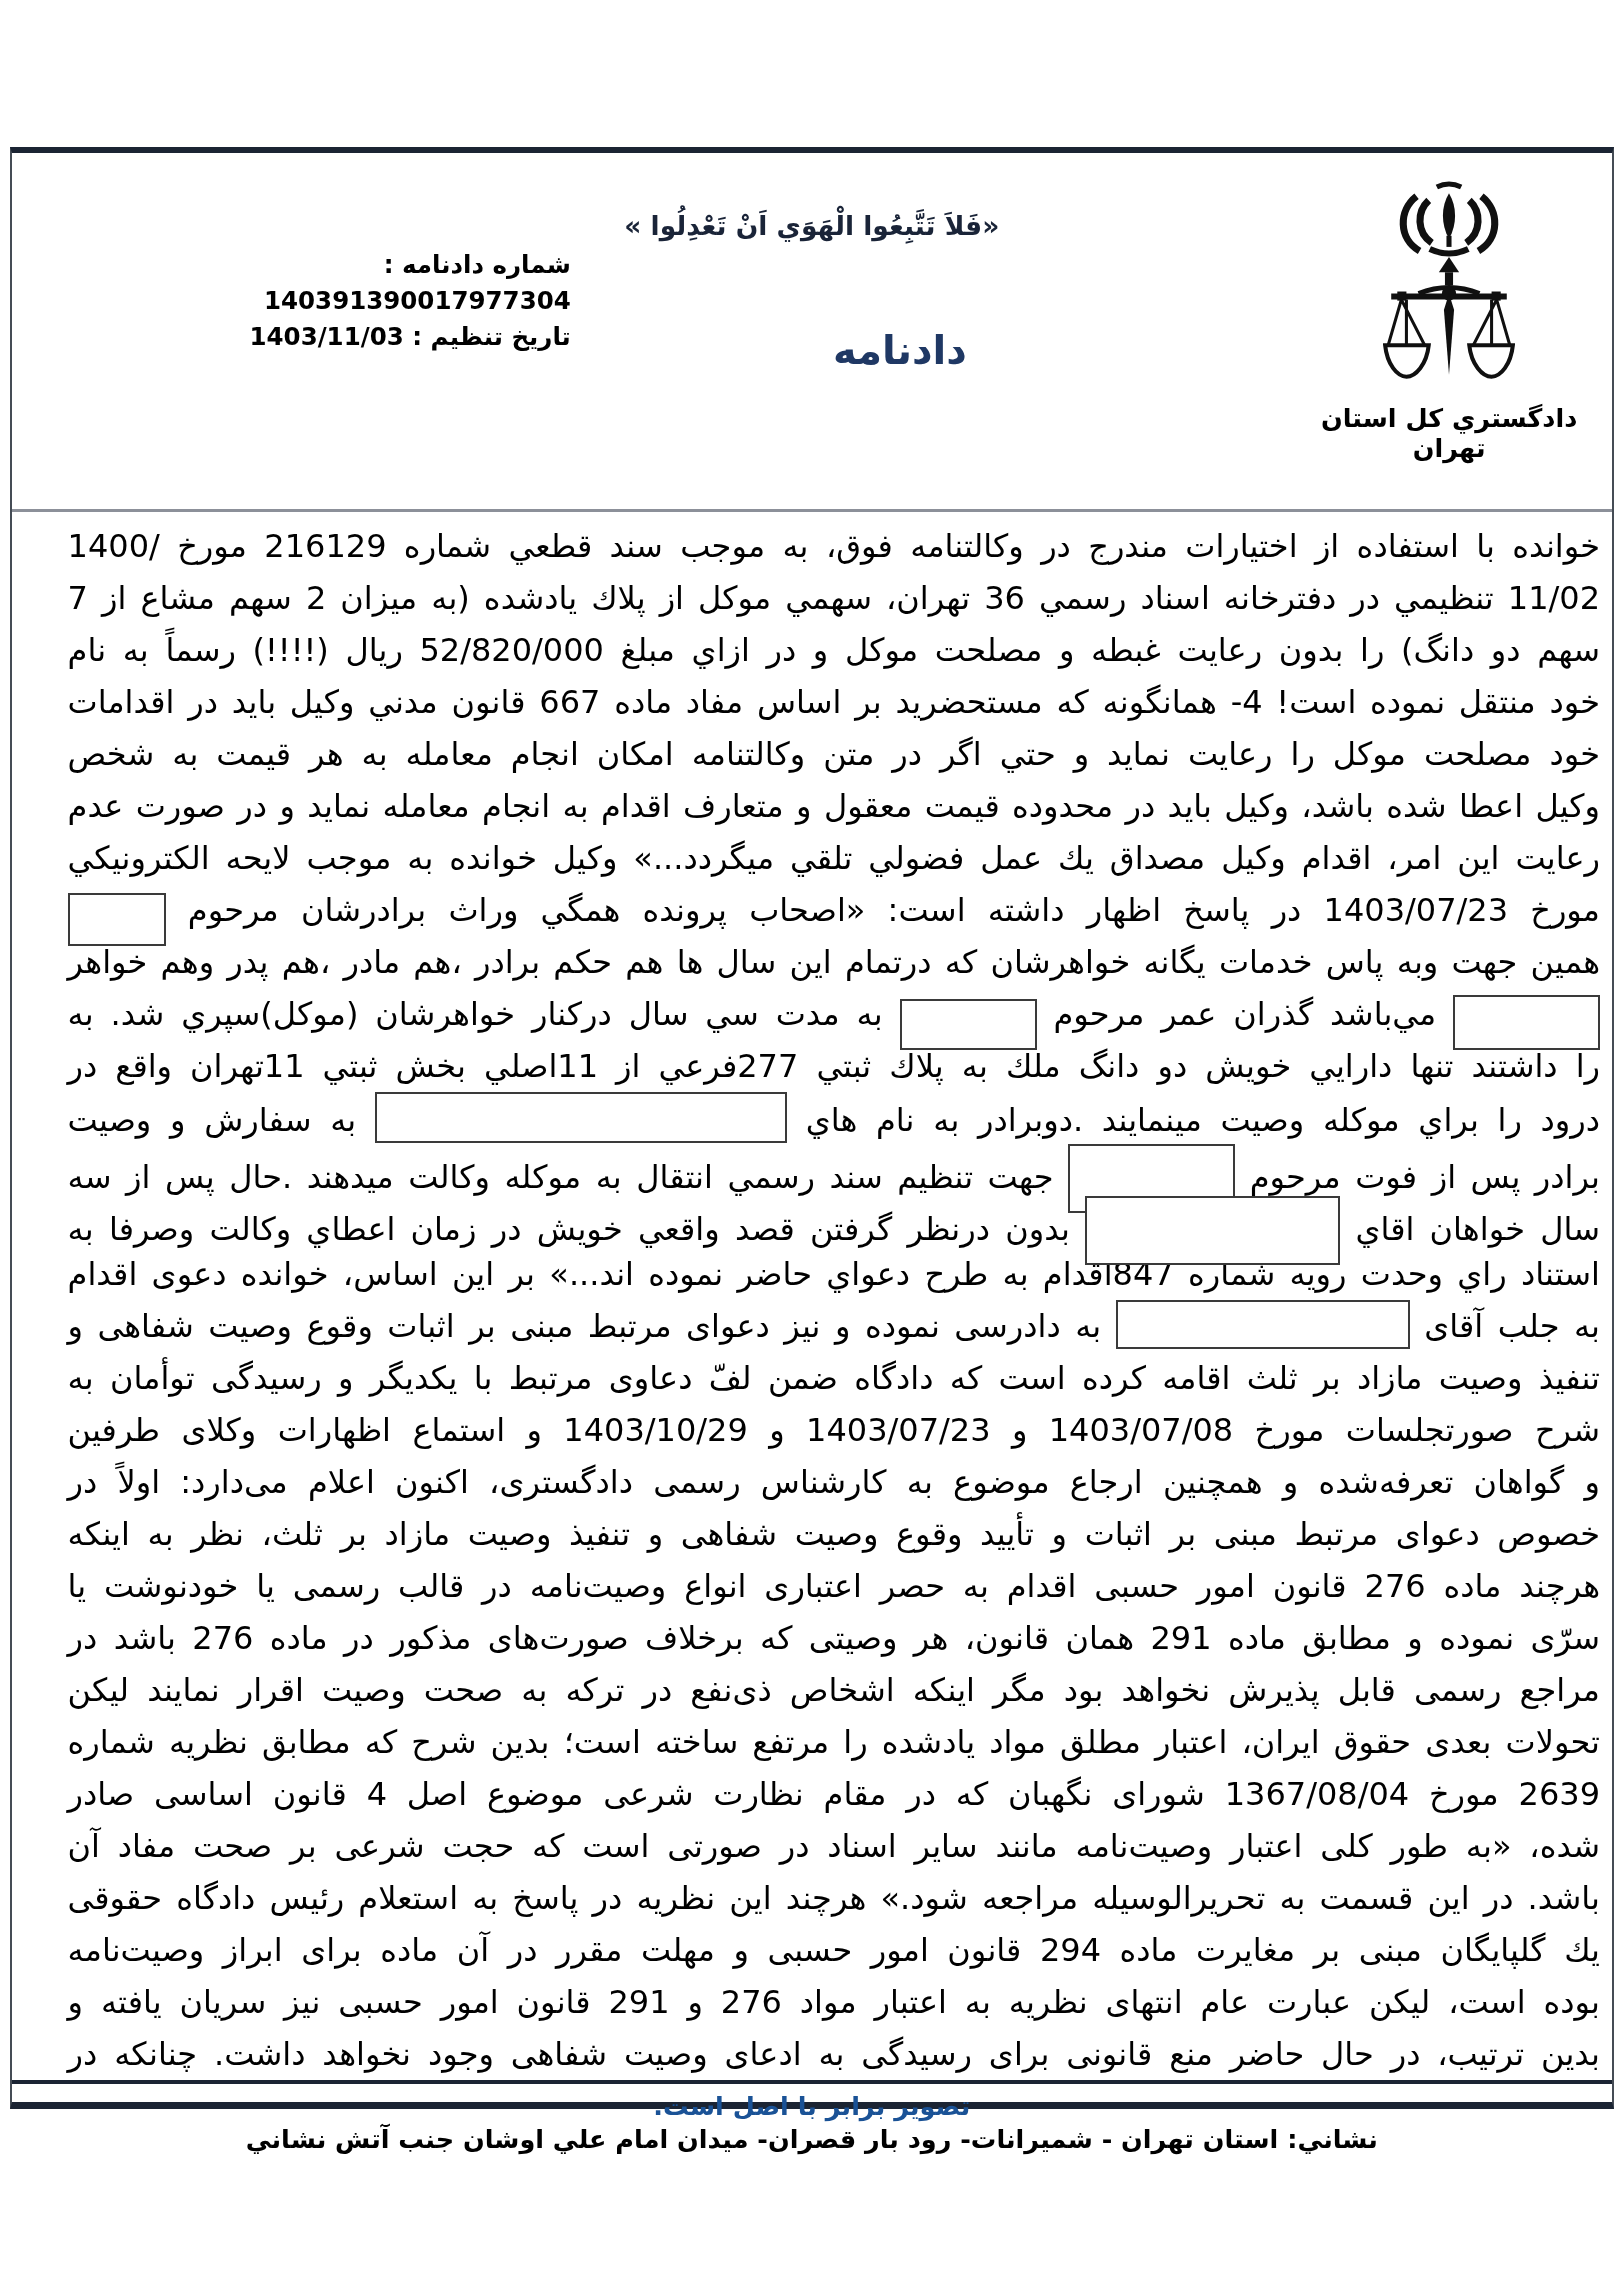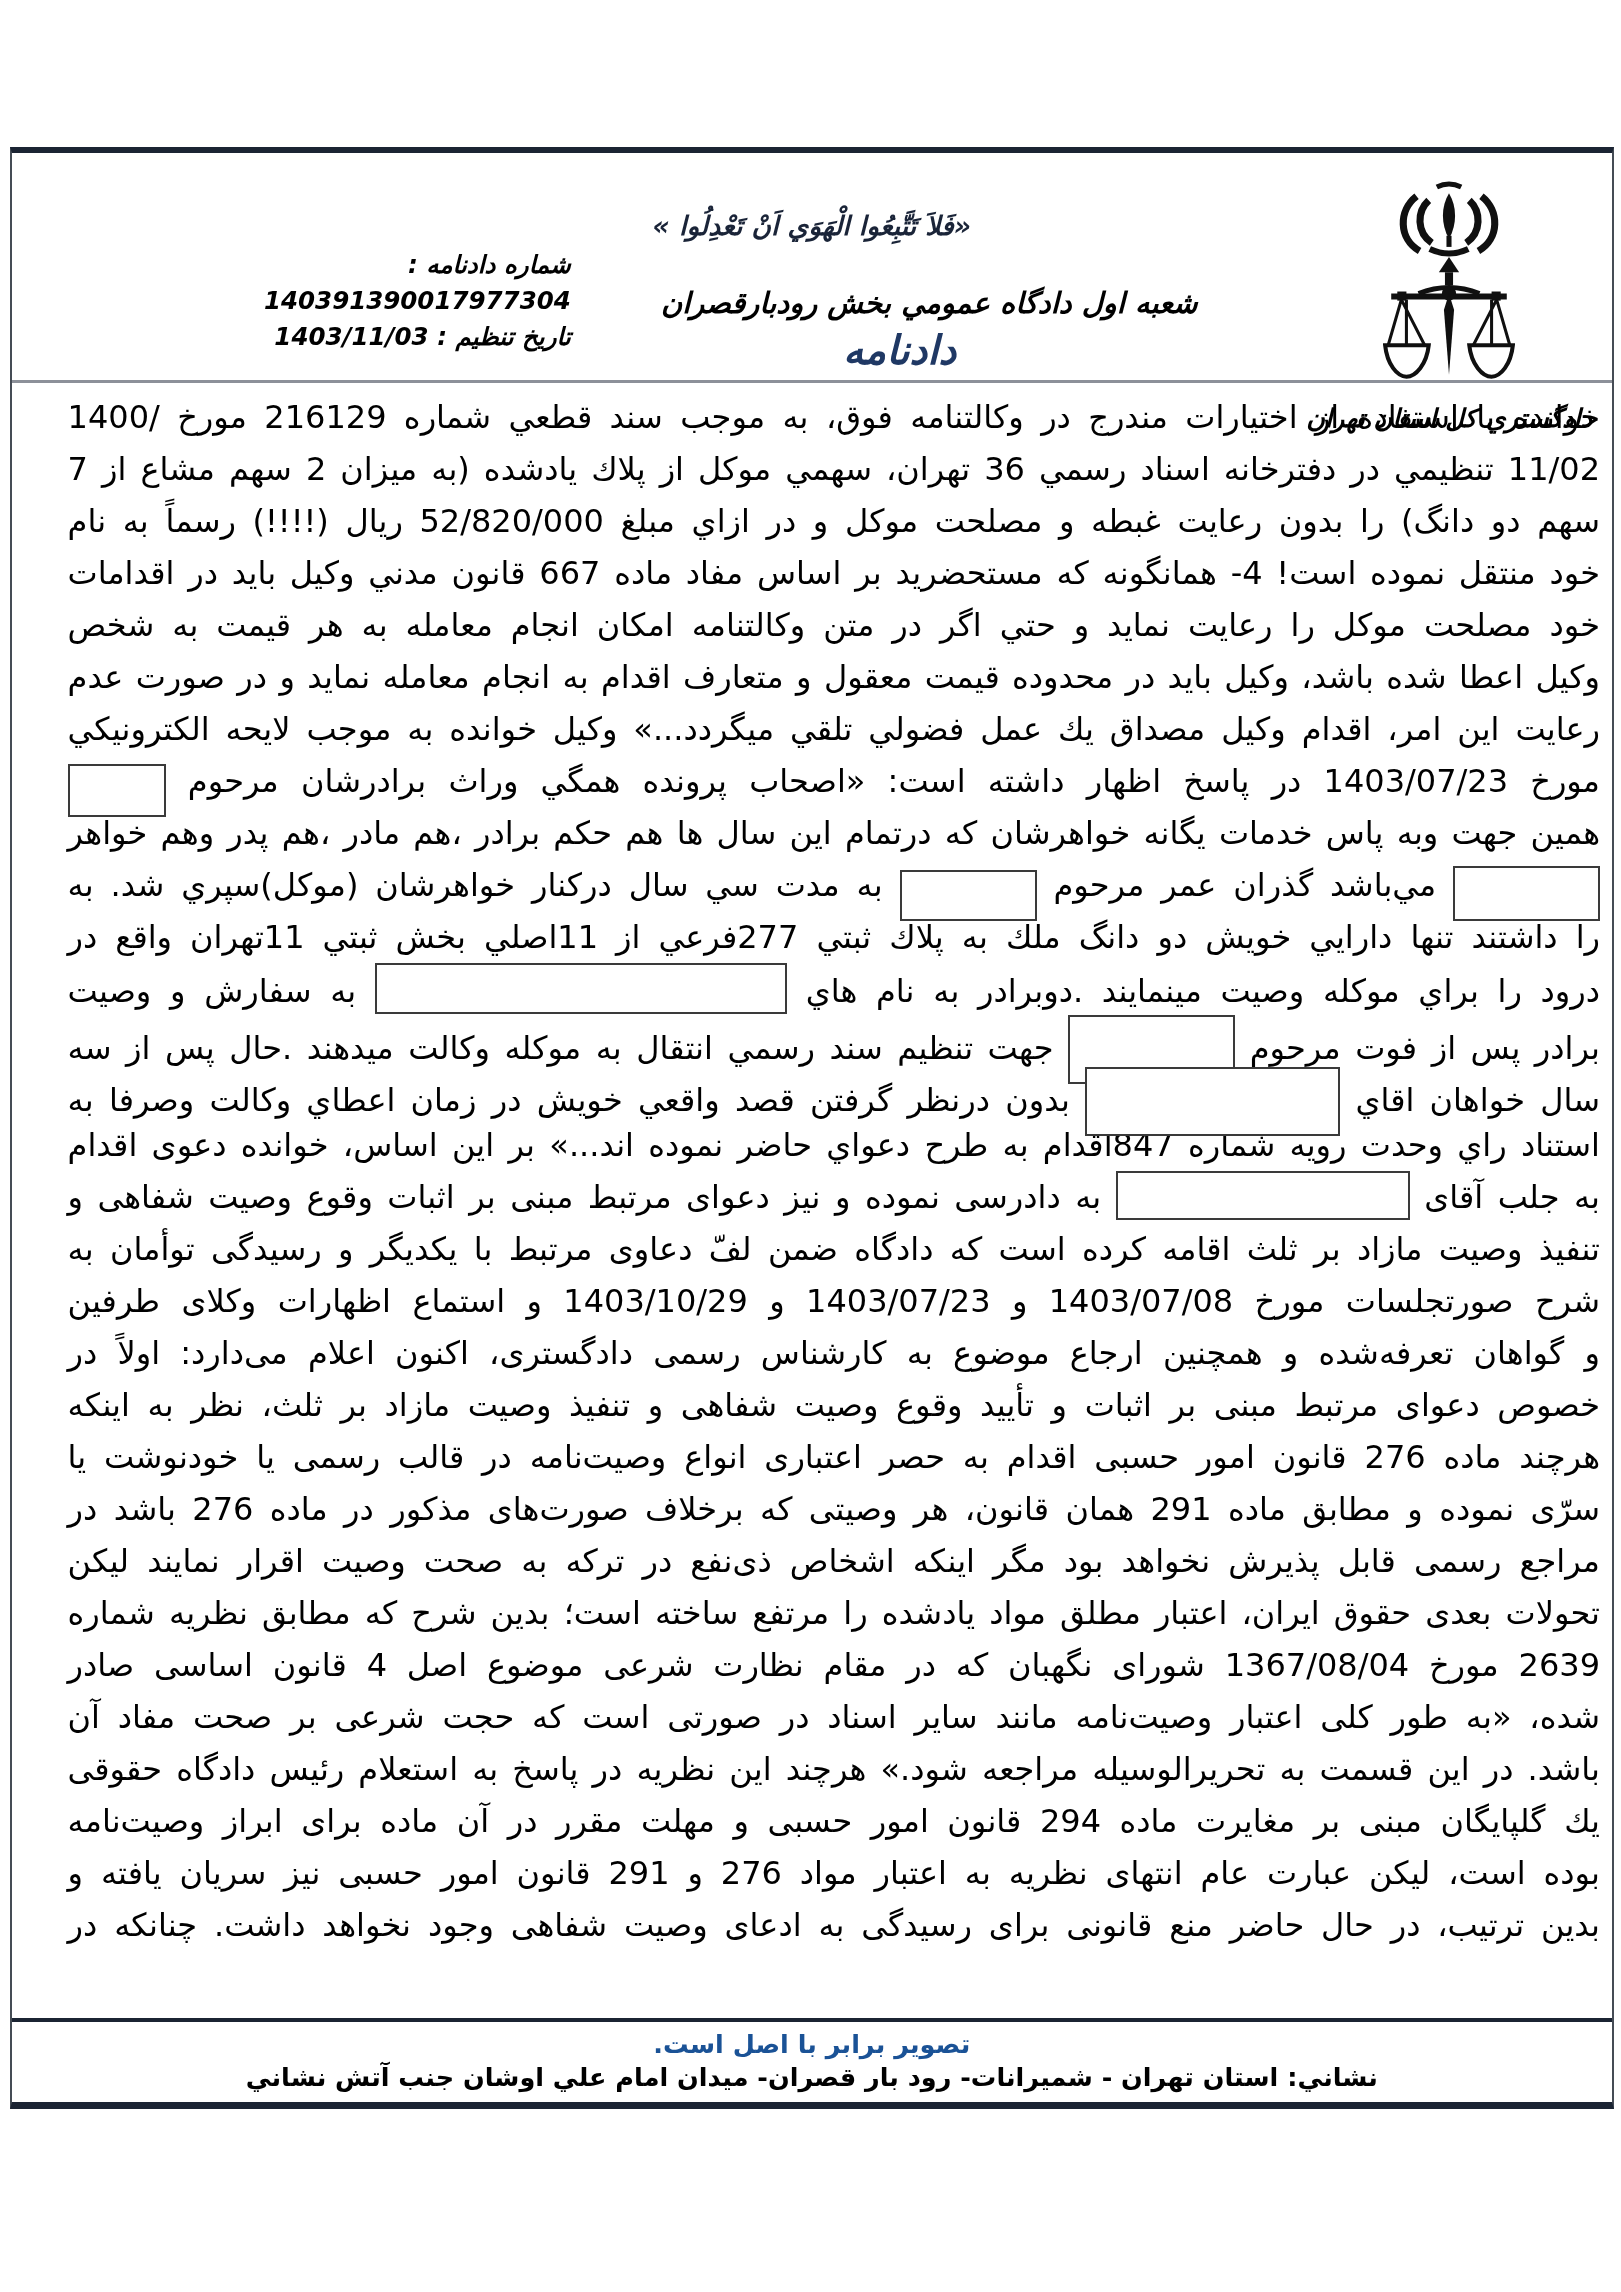--- a/index.html
+++ b/index.html
@@ -18,21 +18,21 @@
     left:9.8px; top:147px;
     width:1604px; height:1962px;
     background:#fff;
     border-left:2.9px solid #454c55;
     border-right:2.9px solid #454c55;
     border-top:6.9px solid #1b2433;
     border-bottom:7.8px solid #1b2433;
     display:flex; flex-direction:column;
   }
   
-  .header { position:relative; height:227px; flex:0 0 auto;font-style:italic; }
+  .header { position:relative; height:356px; flex:0 0 auto; }
   .verse {
     position:absolute; top:57px; left:0; right:0;
     text-align:center;
     font-size:26.5px; font-weight:bold; color:#1a2438;
     letter-spacing:0.5px;
   }
   .case-info {
     position:absolute; top:94px; left:93px; width:466px;
     direction:rtl; text-align:right;
     font-size:24.5px; font-weight:bold; line-height:36px;
@@ -92,21 +92,20 @@
   <div class="doc">
 
     <div class="header">
       <div class="verse">«فَلاَ تَتَّبِعُوا الْهَوَي اَنْ تَعْدِلُوا »</div>
 
       <div class="case-info">
         <div>شماره دادنامه : 140391390017977304</div>
         <div>تاريخ تنظيم : 1403/11/03</div>
       </div>
 
-      <div class="court-name">شعبه اول دادگاه عمومي بخش رودبارقصران</div>
       <div class="doc-title">دادنامه</div>
 
       <div class="logo-block">
         <span>
           <svg width="132" height="221" viewBox="0 0 130 218" fill="none" stroke="#101010">
 
             <path d="M53,7 Q65,1 77,7" stroke-width="5" fill="none"></path>
             <path d="M65,13 C57,26 57,44 65,58 C73,44 73,26 65,13 Z" fill="#101010" stroke="none"></path>
             <path d="M65,55 L65,66" stroke-width="5"></path>
             <path d="M45,20 C33,31 33,52 48,62" stroke-width="7" fill="none"></path>

